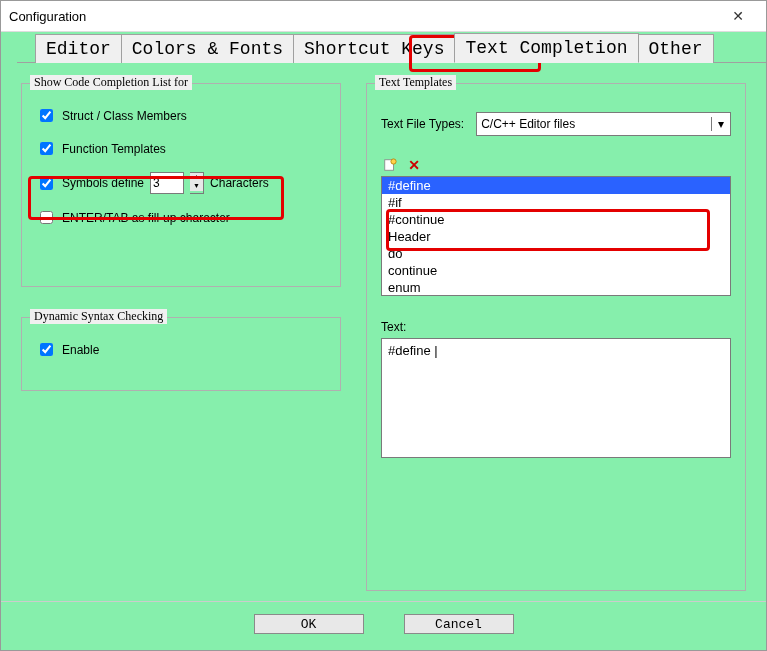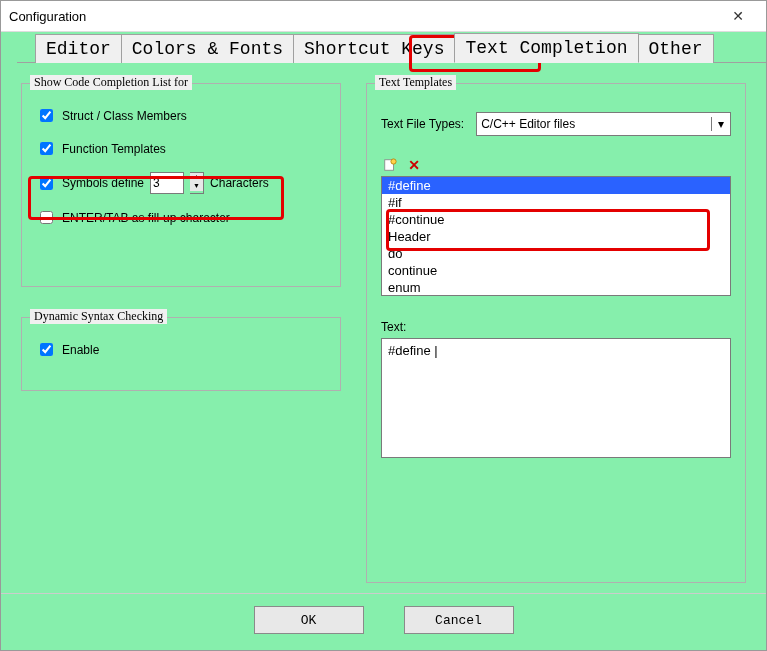--- a/index.html
+++ b/index.html
@@ -166,21 +166,21 @@
 }
 
 .button-row {
   display: flex;
   justify-content: center;
   gap: 40px;
   padding: 12px 0 16px 0;
   border-top: 1px solid #ccc;
 }
 .button-row button {
-  width: 110px; height: 28px;
+  width: 110px; height: 20px;
   font-family: "Courier New", monospace;
   font-size: 13px;
   background: #e8e8e8;
   border: 1px solid #8a8a8a;
 }
 
 
 .hl-tab { top: 35px; left: 409px; width: 126px; height: 31px; }
 .hl-symbols { top: 176px; left: 28px; width: 250px; height: 38px; }
 .hl-define { top: 209px; left: 386px; width: 318px; height: 36px; }

